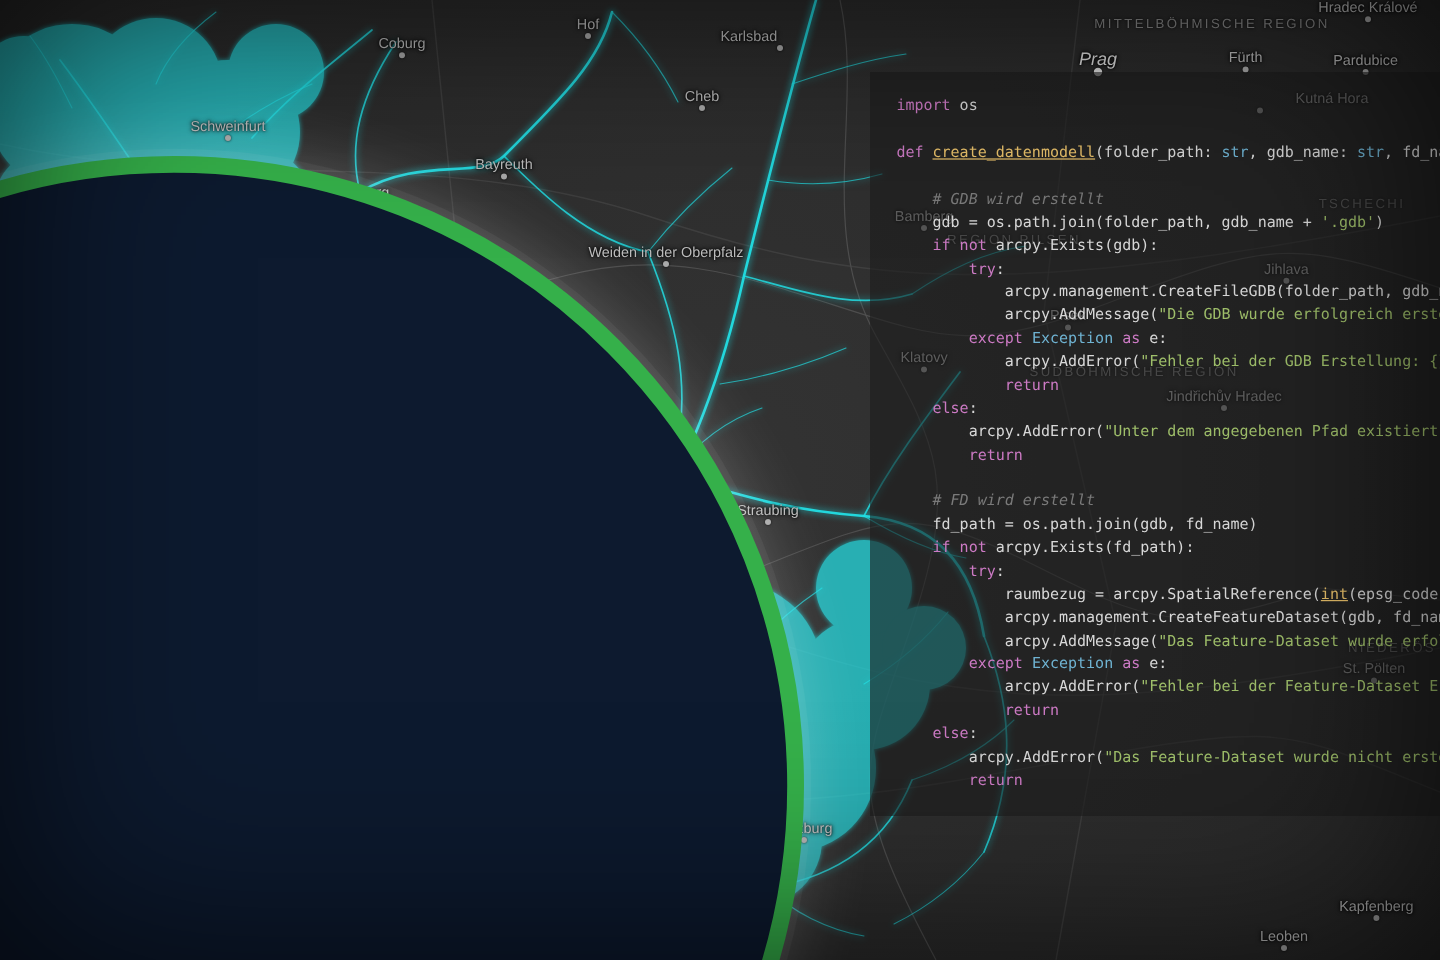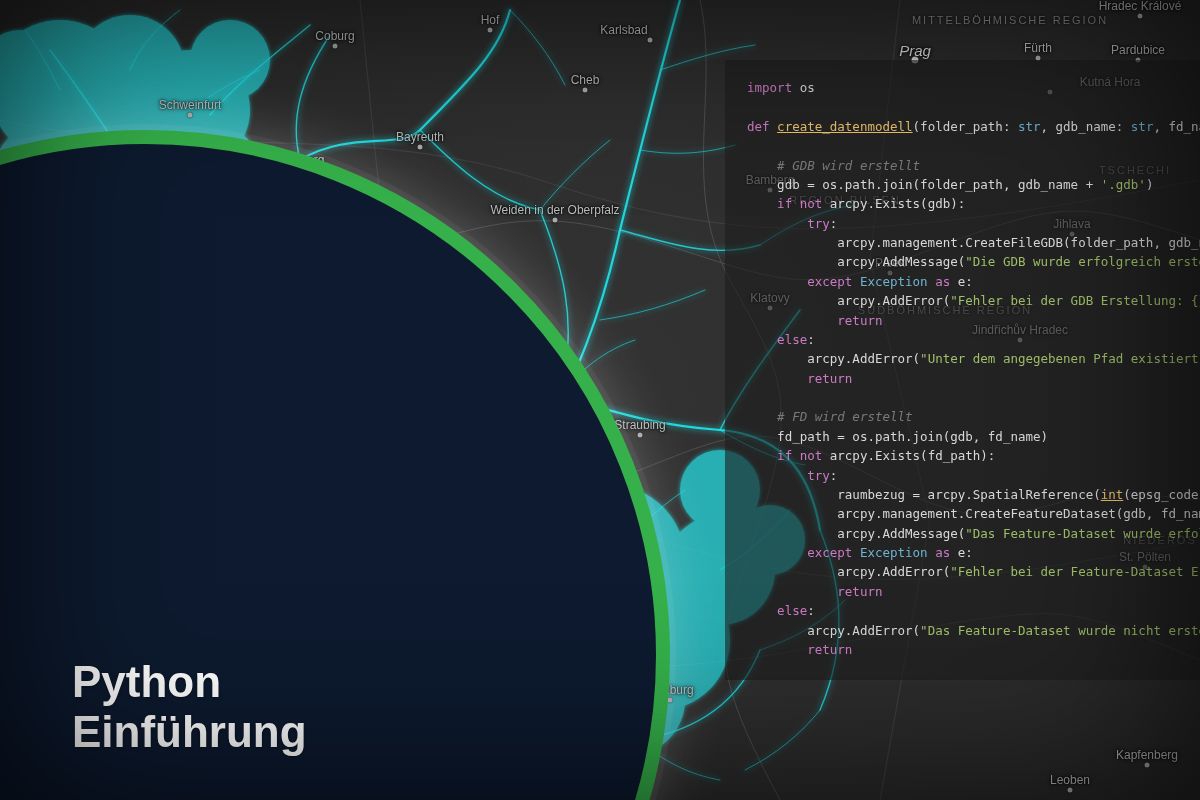--- a/index.html
+++ b/index.html
@@ -317,19 +317,15 @@
       <div class="region-label" style="left: 35px; top: 552px;">WÜRTTEMBERG</div>
       <div class="region-label" style="left: 1135px; top: 170px;">TSCHECHI</div>
       <div class="region-label" style="left: 1160px; top: 540px; text-align: right;">NIEDERÖS</div>
       <div class="region-label" style="left: 945px; top: 310px;">SÜDBÖHMISCHE REGION</div>
     </div>
 
   <div class="code-panel" id="code-panel"><div><span class="kw">import</span> os</div><div>&nbsp;</div><div><span class="kw">def </span><span class="fn">create_datenmodell</span><span>(folder_path: </span><span class="typ">str</span><span>, gdb_name: </span><span class="typ">str</span><span>, fd_name:</span></div><div>&nbsp;</div><div>    <span class="cmt"># GDB wird erstellt</span></div><div>    <span>gdb = os.path.join(folder_path, gdb_name + </span><span class="str">'.gdb'</span><span>)</span></div><div>    <span class="kw">if not </span><span>arcpy.Exists(gdb):</span></div><div>        <span class="kw">try</span><span>:</span></div><div>            <span>arcpy.management.CreateFileGDB(folder_path, gdb_name</span></div><div>            <span>arcpy.AddMessage(</span><span class="str">"Die GDB wurde erfolgreich erstellt"</span></div><div>        <span class="kw">except </span><span class="typ">Exception</span><span class="kw"> as </span><span>e:</span></div><div>            <span>arcpy.AddError(</span><span class="str">"Fehler bei der GDB Erstellung: {}"</span></div><div>            <span class="kw">return</span></div><div>    <span class="kw">else</span><span>:</span></div><div>        <span>arcpy.AddError(</span><span class="str">"Unter dem angegebenen Pfad existiert ber</span></div><div>        <span class="kw">return</span></div><div>&nbsp;</div><div>    <span class="cmt"># FD wird erstellt</span></div><div>    <span>fd_path = os.path.join(gdb, fd_name)</span></div><div>    <span class="kw">if not </span><span>arcpy.Exists(fd_path):</span></div><div>        <span class="kw">try</span><span>:</span></div><div>            <span>raumbezug = arcpy.SpatialReference(</span><span class="fn">int</span><span>(epsg_code))</span></div><div>            <span>arcpy.management.CreateFeatureDataset(gdb, fd_name, </span></div><div>            <span>arcpy.AddMessage(</span><span class="str">"Das Feature-Dataset wurde erfolgre</span></div><div>        <span class="kw">except </span><span class="typ">Exception</span><span class="kw"> as </span><span>e:</span></div><div>            <span>arcpy.AddError(</span><span class="str">"Fehler bei der Feature-Dataset Erste</span></div><div>            <span class="kw">return</span></div><div>    <span class="kw">else</span><span>:</span></div><div>        <span>arcpy.AddError(</span><span class="str">"Das Feature-Dataset wurde nicht erstellt</span></div><div>        <span class="kw">return</span></div><div>&nbsp;</div><div>    </div></div>
 
   <div class="corner-glow"></div>
   <div class="corner-badge"></div>
-  <div class="badge-text">
-    <span>Python</span><br>
-    <span>Einführung</span>
-  </div>
 
   <div class="vignette"></div>
 </div>
 
 </body></html>

